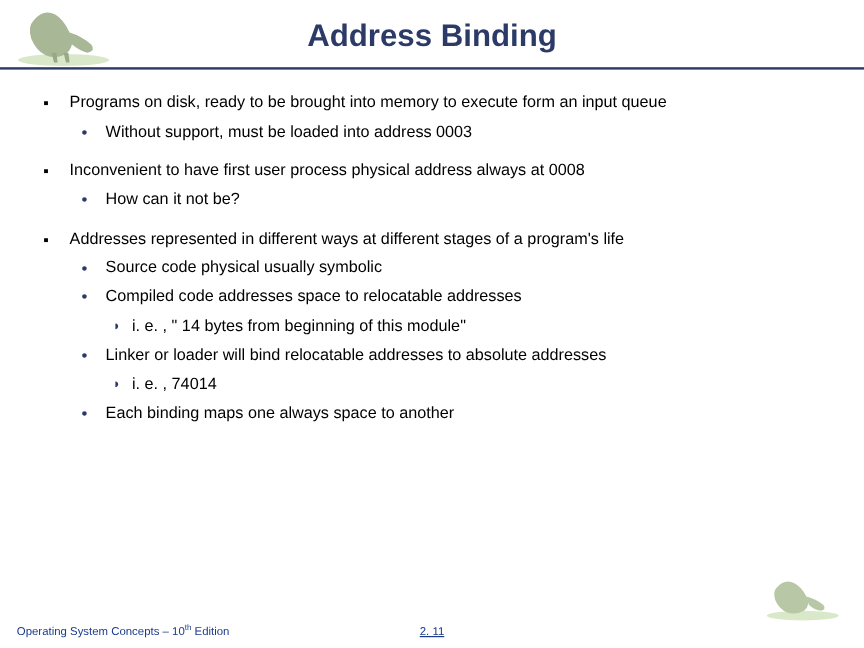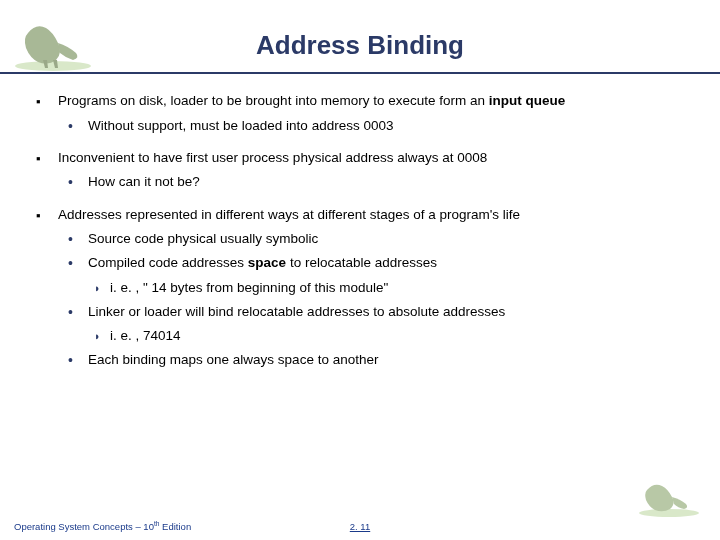--- a/index.html
+++ b/index.html
@@ -22,21 +22,20 @@
     top: 2px;
     width: 90px;
     height: 54px;
   }
   .title {
     text-align: center;
     font-size: 26px;
     font-weight: bold;
     color: #2b3a67;
     padding-top: 14px;
-    margin-top: 16px;
   }
   .content {
     padding: 18px 36px 0 36px;
     font-size: 13.5px;
     color: #000;
     line-height: 1.35;
   }
   .b1 {
     display: flex;
     margin-bottom: 6px;
@@ -72,21 +71,21 @@
   }
   .b3 .marker {
     width: 16px;
     flex-shrink: 0;
     color: #2b3a67;
     font-size: 11px;
     padding-top: 2px;
   }
   .b3 .txt { flex: 1; }
   .gap { height: 8px; }
-  .bold { font-weight: bold; }
+  .bold { font-weight: normal; }
   .footer {
     position: absolute;
     bottom: 8px;
     left: 0;
     width: 720px;
     padding: 0 14px;
     font-size: 9.5px;
     display: flex;
     justify-content: space-between;
     align-items: flex-end;
@@ -121,21 +120,21 @@
     <path d="M45 42 L47 50 L50 50 L49 42" fill="#9aa888"></path>
   </svg>
   <div class="title">Address Binding</div>
 </div>
 
 <div class="content">
 
   <div class="b1">
     <div class="marker">▪</div>
     <div class="txt">
-      <span>Programs on disk, loader to be brought into memory to execute form an </span><span class="bold">input queue</span>
+      <span>Programs on disk, ready to be brought into memory to execute form an </span><span class="bold">input queue</span>
     </div>
   </div>
   <div class="b2">
     <div class="marker">•</div>
     <div class="txt">Without support, must be loaded into address 0003</div>
   </div>
 
   <div class="gap"></div>
 
   <div class="b1">

